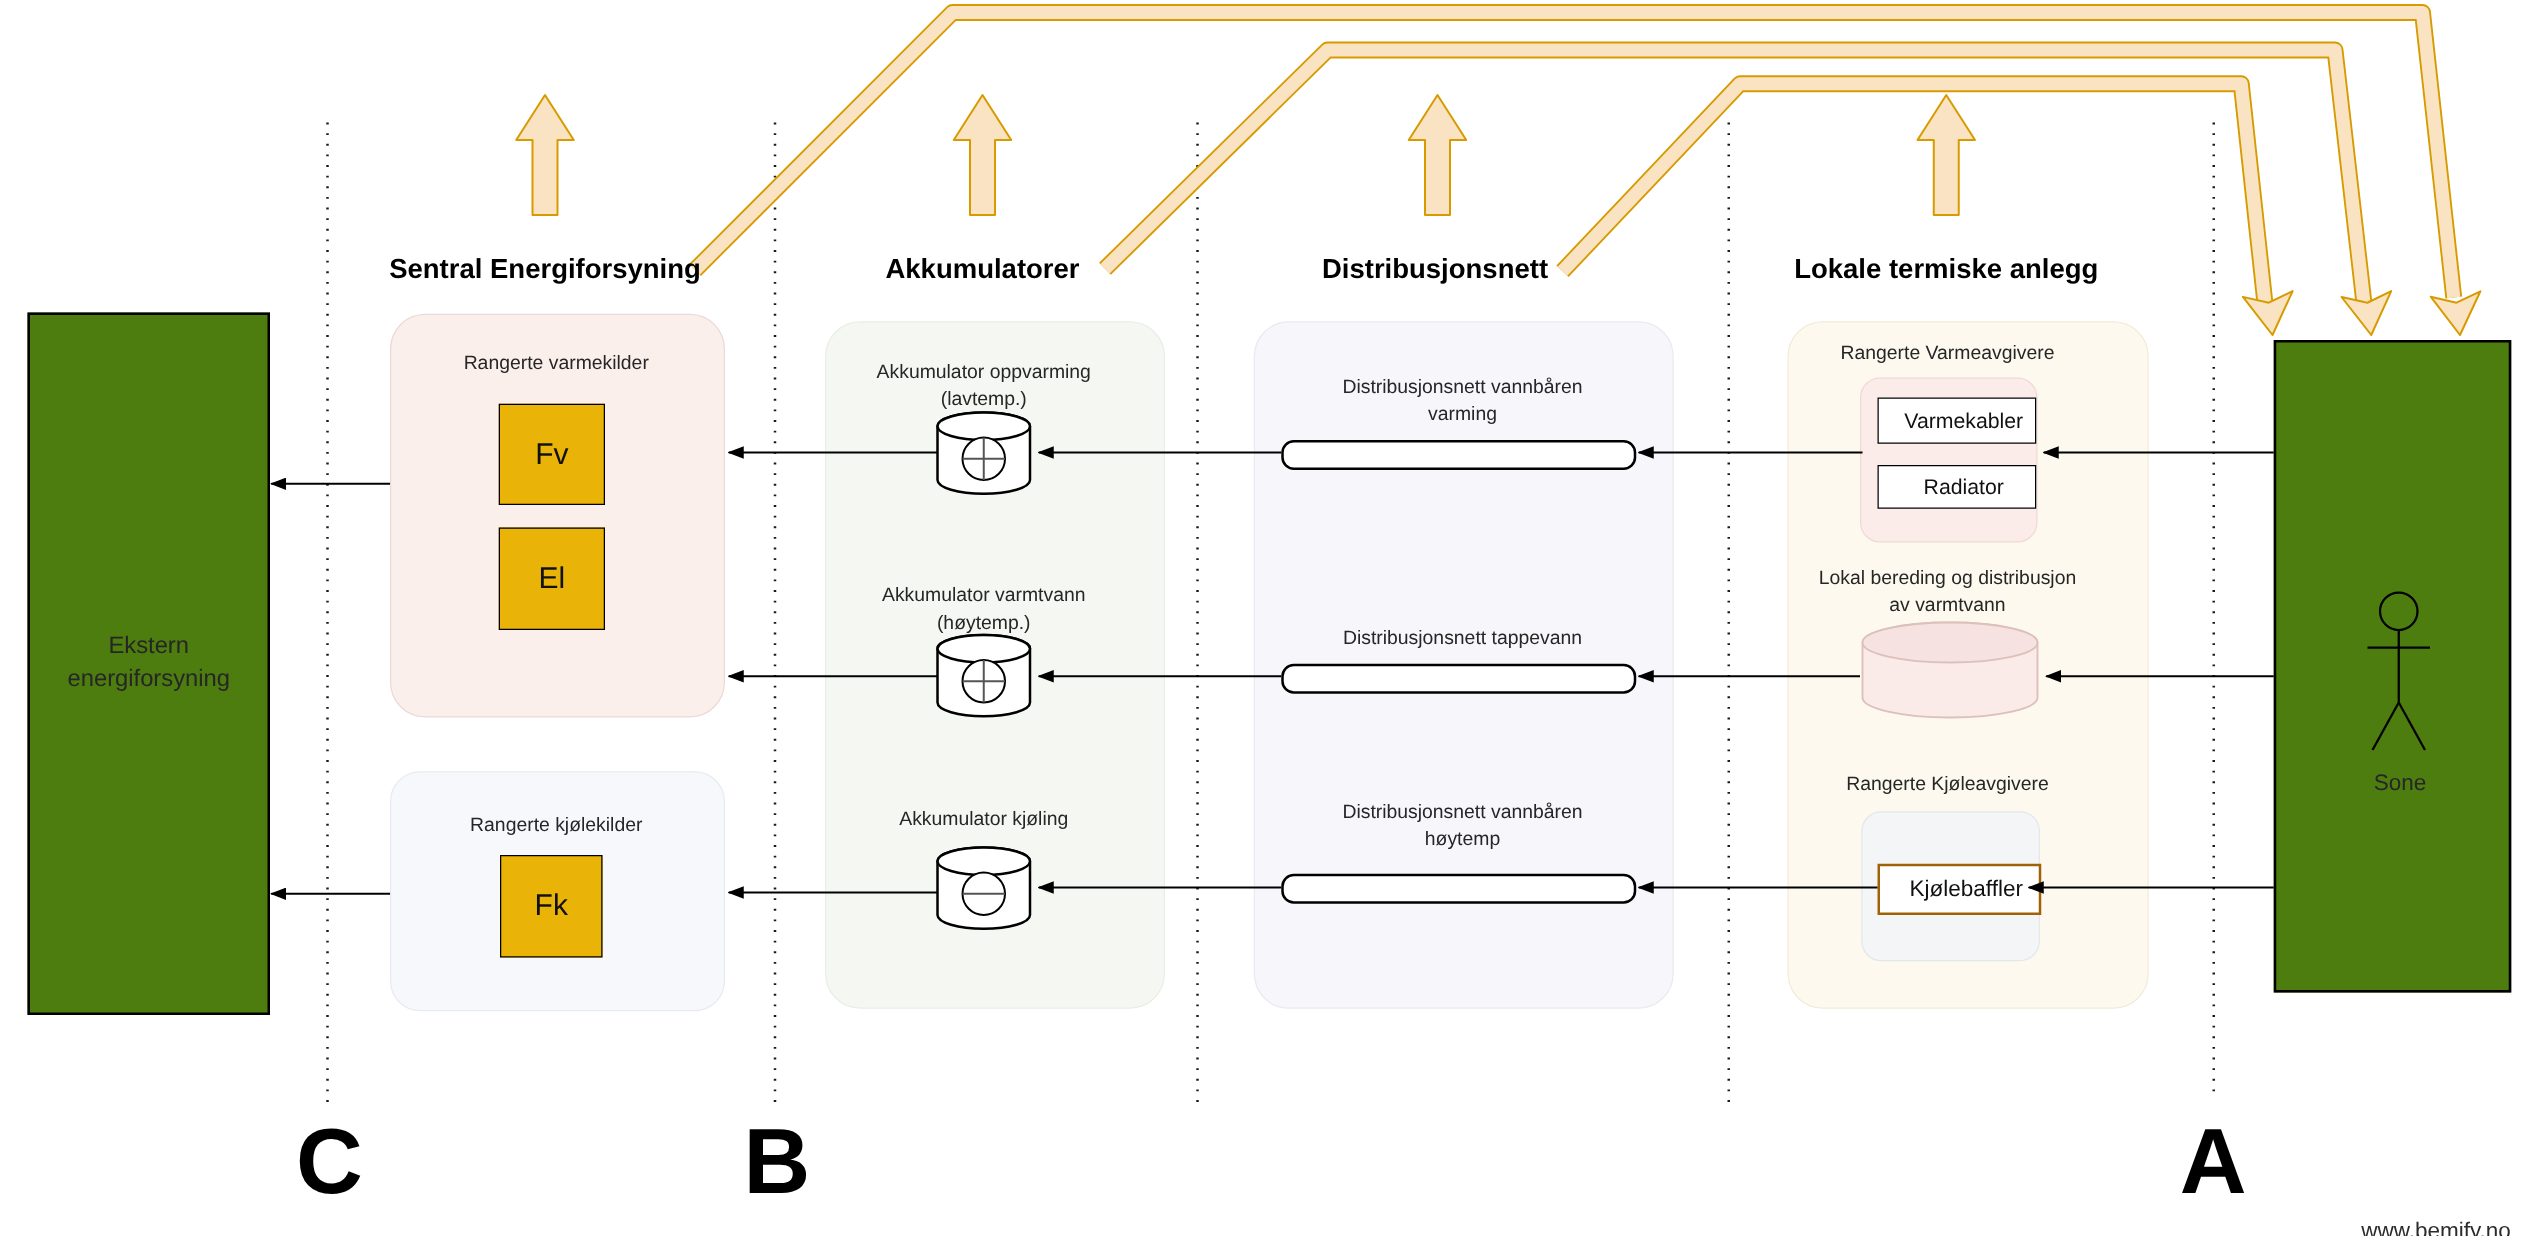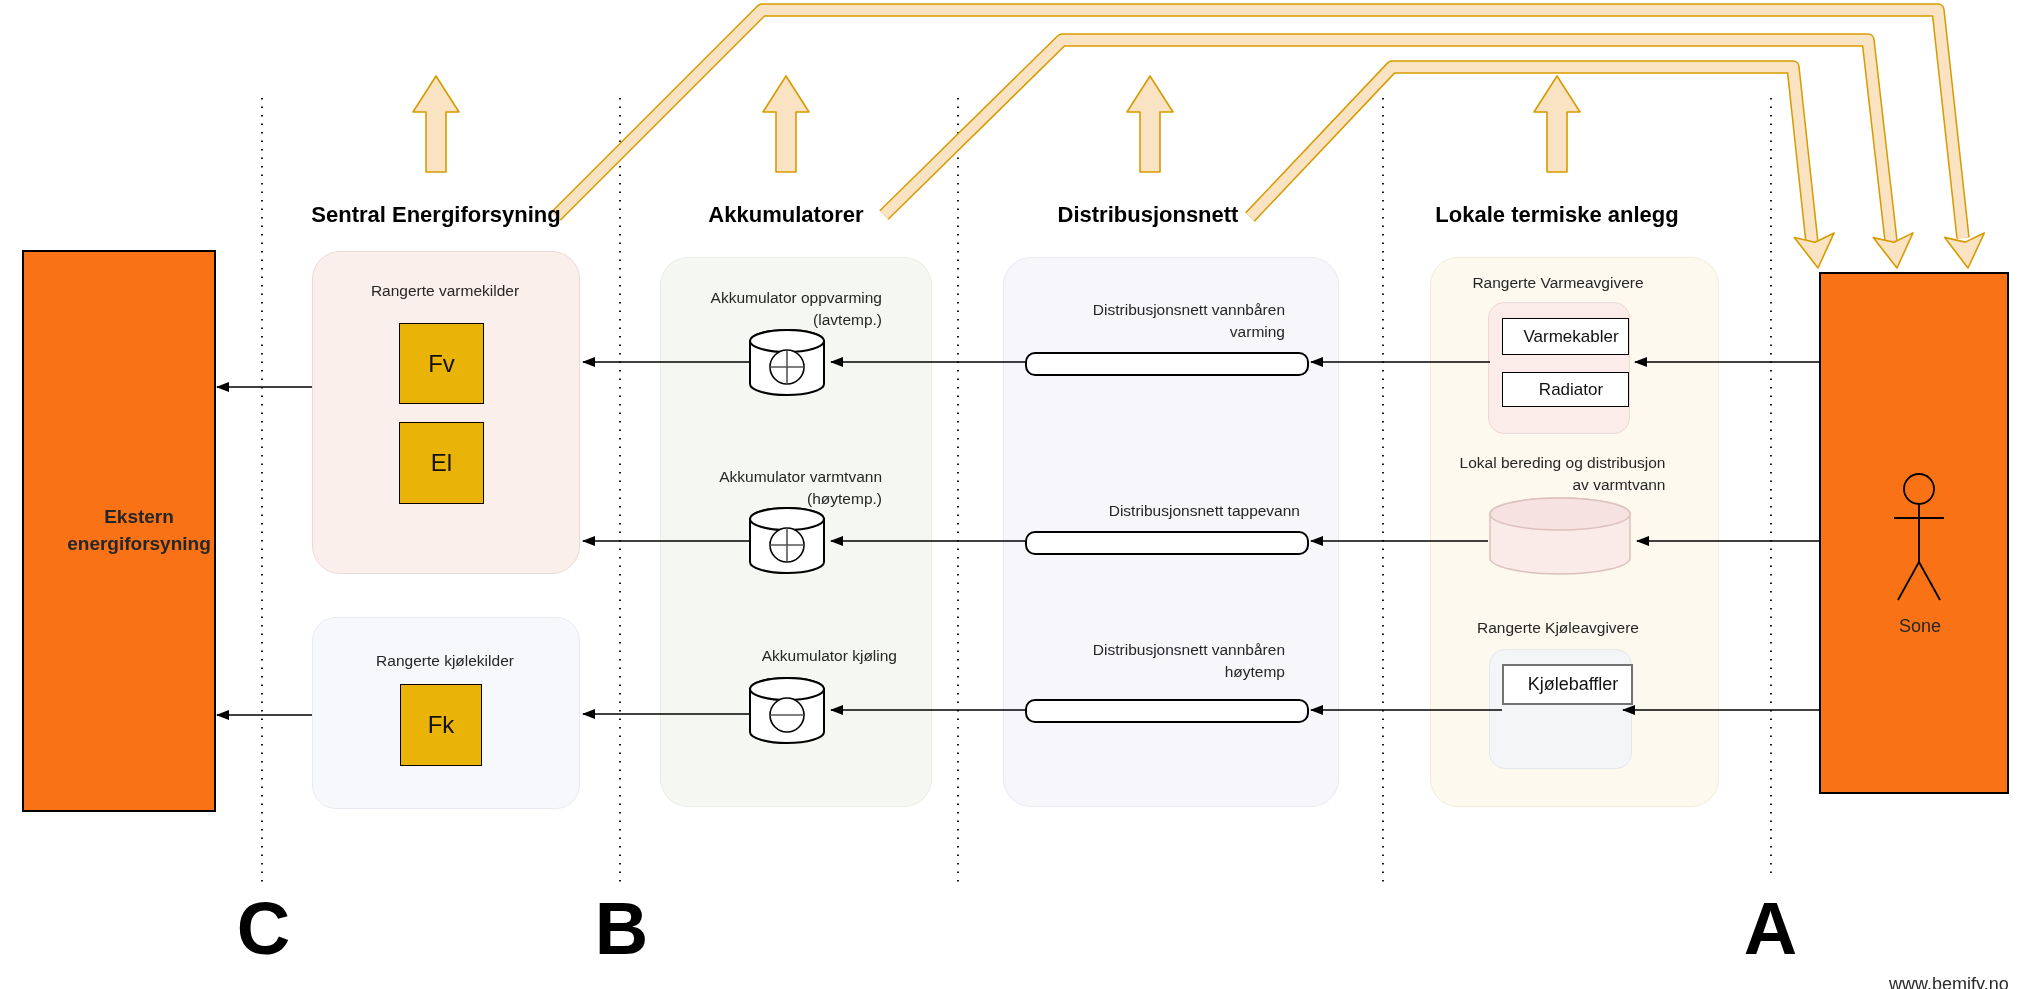--- a/index.html
+++ b/index.html
@@ -1,30 +1,30 @@
 <!DOCTYPE html>
 <html><head>
 <meta charset="utf-8">
 <style>
   html,body{margin:0;padding:0;background:#fff;}
   #canvas{position:relative;width:2027px;height:989px;background:#ffffff;overflow:hidden;
           font-family:"Liberation Sans","DejaVu Sans",sans-serif;color:#1f1f1f;}
   .ctr{transform:translateX(-50%);text-align:center;}
   .col-title{font-weight:bold;font-size:22px;color:#000;white-space:nowrap;}
   .lbl{font-size:15.5px;line-height:1.42;color:#262626;}
-  .bigbox{position:absolute;border:2px solid #000;background:#f97316;display:flex;align-items:center;justify-content:flex-end;font-weight:bold;}
+  .bigbox{position:absolute;border:2px solid #000;background:#4d7c0f;display:flex;align-items:center;justify-content:center;}
   .soft{position:absolute;border-radius:28px;}
   .soft-sm{position:absolute;border-radius:16px;}
   .wbox{position:absolute;border:1.5px solid #000;background:#eab308;display:flex;align-items:center;justify-content:center;font-size:24px;color:#111;}
   .nbox{position:absolute;border:1.5px solid #000;background:#fff;display:flex;align-items:center;justify-content:center;font-size:17px;color:#111;padding-left:11px;}
   .pipe{position:absolute;width:280px;height:20px;border:2px solid #000;border-radius:10px;background:#fff;}
   .zone-letter{position:absolute;font-size:74px;font-weight:bold;color:#000;transform:translateX(-50%);letter-spacing:1px;}
   .watermark{position:absolute;font-size:18px;color:#2b2b2b;}
   svg.overlay{position:absolute;left:0;top:0;z-index:6;pointer-events:none;}
-  .txt{position:absolute;z-index:7;text-align:right;}
+  .txt{position:absolute;z-index:7;}
 </style>
 </head>
 <body>
 
 <div id="canvas">
 
   <div class="bigbox" style="left:22px;top:250px;width:190px;height:558px;">
     <div class="lbl" style="font-size:19px;width:150px;text-align:center;line-height:1.4;">Ekstern energiforsyning</div>
   </div>
 
@@ -50,21 +50,21 @@
     </div>
   <div class="wbox" style="left:400px;top:684px;width:80px;height:80px;">
     <span>Fk</span>
     </div>
   <div class="nbox" style="left:1502px;top:318px;width:114px;height:35px;">
     <span>Varmekabler</span>
     </div>
   <div class="nbox" style="left:1502px;top:372px;width:114px;height:33px;">
     <span>Radiator</span>
     </div>
-  <div class="nbox" style="left:1502px;top:664px;width:116px;height:37px;border:2px solid #737373;font-size:18px;justify-content:center;">
+  <div class="nbox" style="left:1502px;top:691px;width:116px;height:37px;border:2px solid #a16207;font-size:18px;justify-content:center;">
     <span>Kjølebaffler</span>
     </div>
 
   <svg class="overlay" width="2027" height="989" viewBox="0 0 2027 989">
     <defs>
       <marker id="arrow" markerUnits="userSpaceOnUse" markerWidth="13" markerHeight="10" refX="12" refY="5" orient="auto">
         <path d="M0,0 L13,5 L0,10 Z" fill="#000"></path>
       </marker>
     </defs>
 

